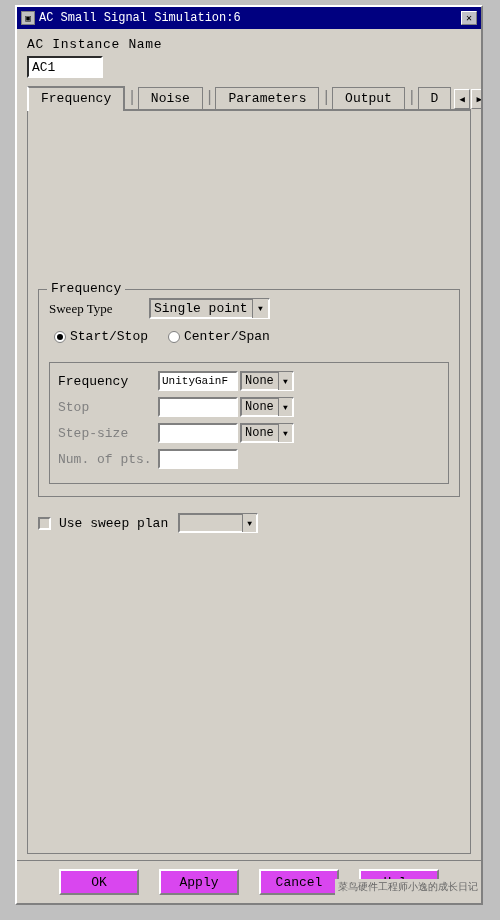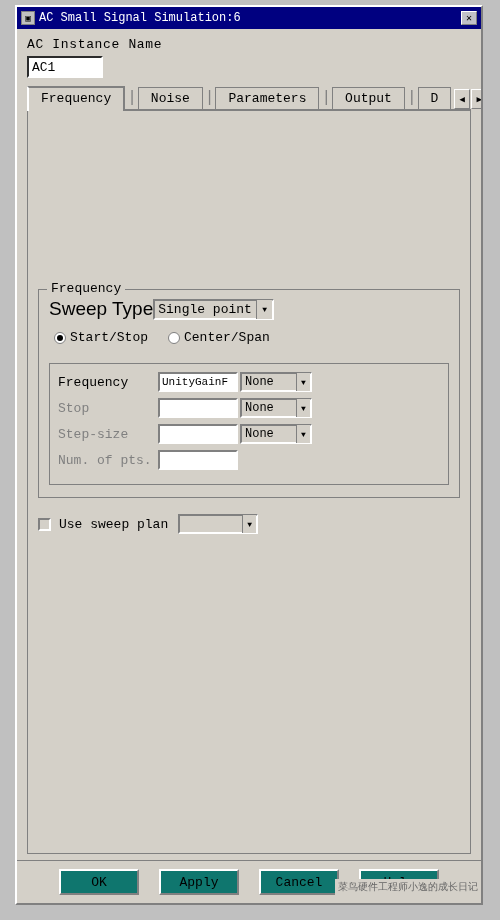--- a/index.html
+++ b/index.html
@@ -189,22 +189,22 @@
     }
 
     
     .sweep-type-row {
       display: flex;
       align-items: center;
       margin-bottom: 10px;
     }
     .sweep-label {
       min-width: 100px;
-      font-family: Liberation Sans, sans-serif;
-      font-size: 19px;
+      font-family: Liberation Serif, serif;
+      font-size: 13px;
     }
     .select-wrapper {
       position: relative;
       display: inline-flex;
       align-items: center;
       border-radius: 7px;
     }
     .select-wrapper select {
       background: #d4d0c8;
       border: 2px solid;
@@ -300,21 +300,21 @@
       position: relative;
       display: inline-flex;
       margin-left: 2px;
     }
     .unit-select-wrapper select {
       background: #d4d0c8;
       border: 2px solid;
       border-color: #808080 #ffffff #ffffff #808080;
       font-family: 'Courier New', monospace;
       font-size: 12px;
-      padding: 1px 36px 1px 3px;
+      padding: 1px 18px 1px 3px;
       appearance: none;
       -webkit-appearance: none;
       cursor: pointer;
       min-width: 50px;
     }
     .unit-arrow {
       position: absolute;
       right: 2px;
       top: 1px;
       width: 14px;
@@ -360,21 +360,21 @@
       align-items: center;
       gap: 20px;
       padding: 8px 10px;
       border-top: 1px solid #808080;
       background: #d4d0c8;
       flex-shrink: 0;
     }
     .win-button {
       min-width: 80px;
       height: 26px;
-      background: #0f766e;
+      background: #d946ef;
       border: 2px solid;
       border-color: #ffffff #808080 #808080 #ffffff;
       font-family: 'Courier New', monospace;
       font-size: 13px;
       cursor: pointer;
       padding: 2px 10px;
       display: flex;
       align-items: center;
       justify-content: center;
     }

